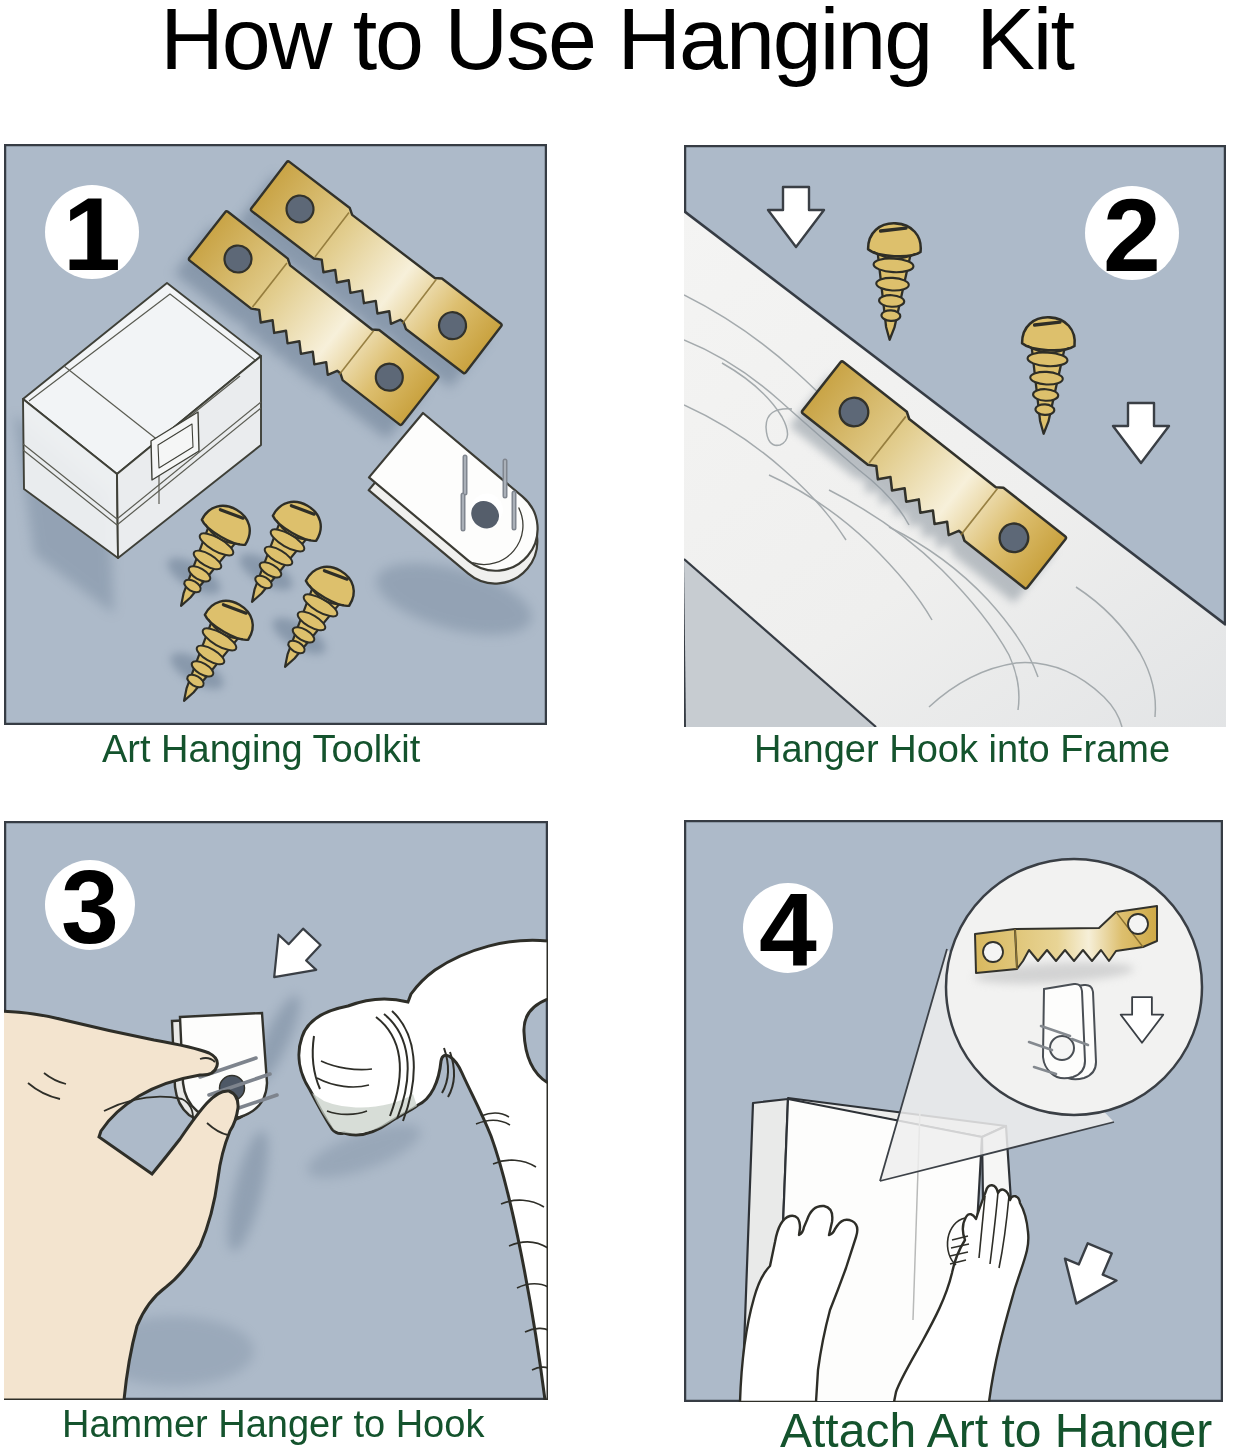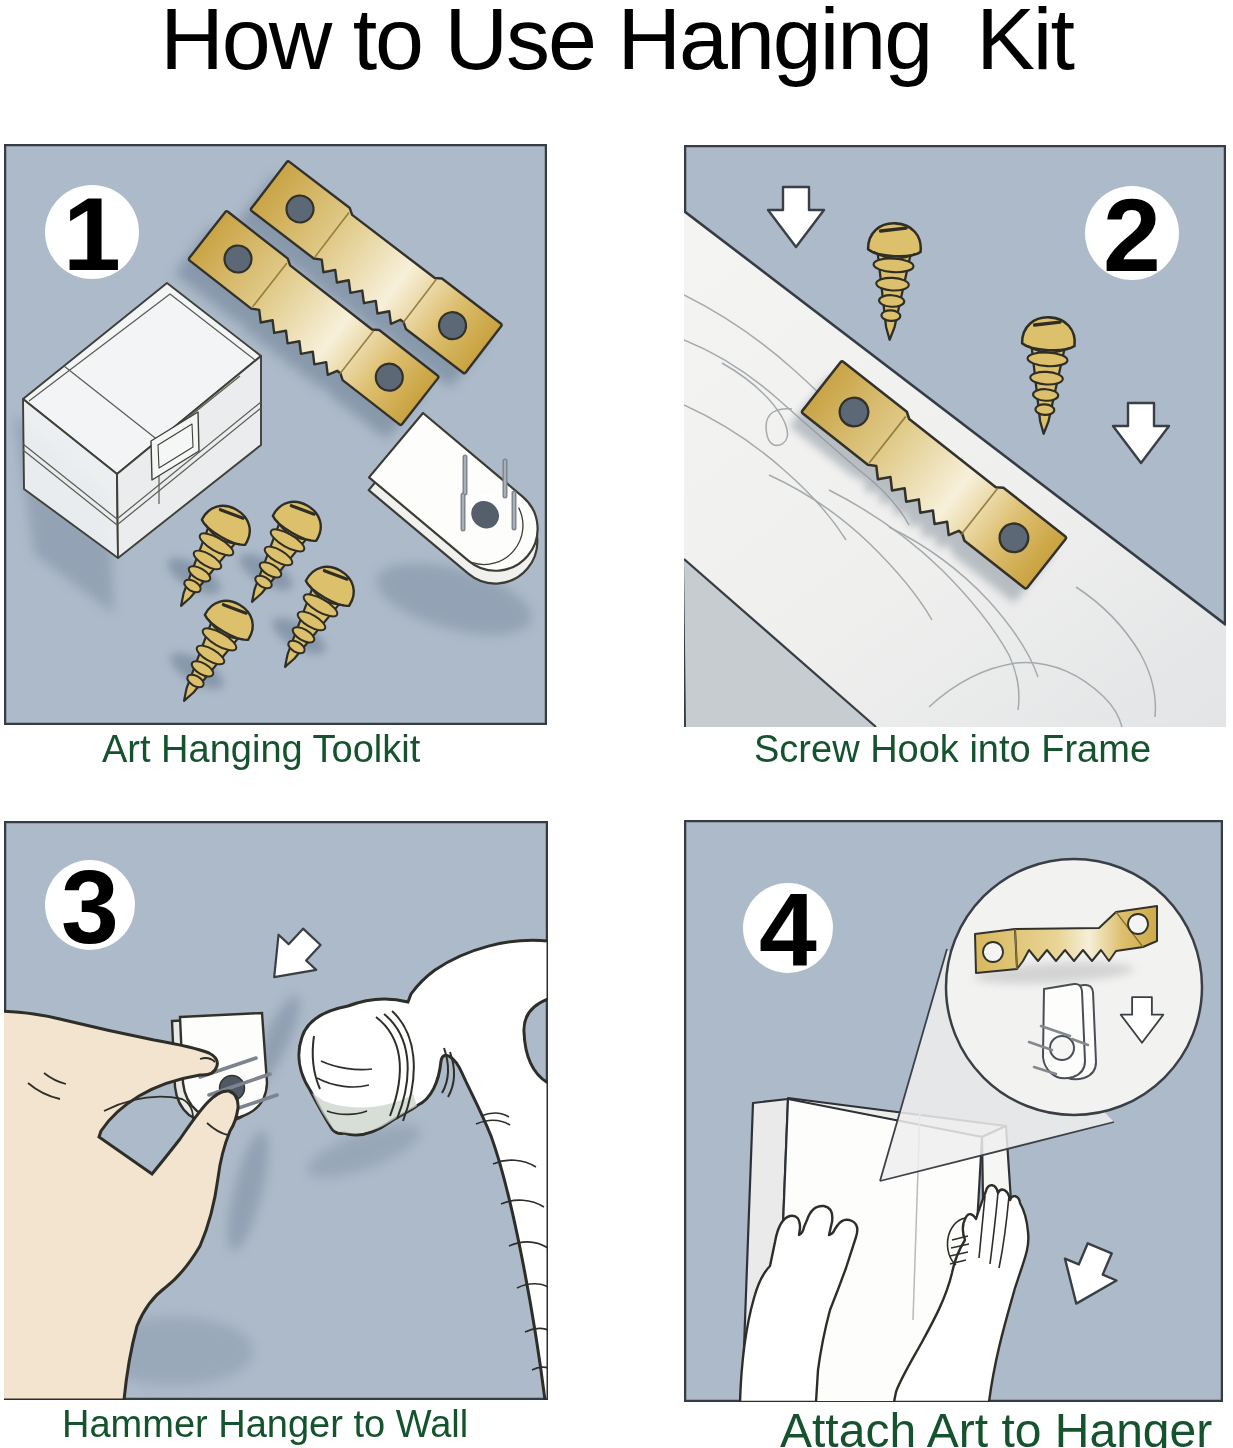--- a/index.html
+++ b/index.html
@@ -143,21 +143,21 @@
 <use href="#hanger1" transform="translate(170,267) rotate(38.2) scale(1.06) translate(-39,0)"></use>
 
 <use href="#screw1" transform="translate(211,92) rotate(3) scale(1.05)"></use>
 <use href="#screw1" transform="translate(365,186) rotate(3) scale(1.05)"></use>
 
 <use href="#arrowD" transform="translate(112,72)"></use>
 <use href="#arrowD" transform="translate(457,288)"></use>
 <circle cx="448" cy="88" r="47" fill="#fff"></circle>
 <text x="448" y="126" font-size="104" font-weight="bold" text-anchor="middle" fill="#000">2</text>
 </svg>
-<div class="cap" style="left:754px;top:728px;font-size:38px;">Screw Hook into Frame</div>
+<div class="cap" style="left:754px;top:728px;font-size:38px;">Hanger Hook into Frame</div>
 
 <svg class="panel" style="left:4px;top:821px" width="544" height="579" viewBox="0 0 544 579">
 <rect x="1" y="1" width="542" height="577" fill="#adbac9" stroke="#363c44" stroke-width="2.5"></rect>
 
 <ellipse cx="244" cy="370" rx="14" ry="62" transform="rotate(14 244 370)" fill="#65788f" opacity="0.38" filter="url(#blur6)"></ellipse>
 <ellipse cx="170" cy="530" rx="80" ry="35" fill="#65788f" opacity="0.25" filter="url(#blur6)"></ellipse>
 <ellipse cx="272" cy="220" rx="12" ry="50" transform="rotate(25 272 220)" fill="#65788f" opacity="0.4" filter="url(#blur6)"></ellipse>
 <ellipse cx="360" cy="330" rx="60" ry="18" transform="rotate(-20 360 330)" fill="#65788f" opacity="0.28" filter="url(#blur6)"></ellipse>
 
 <g>
@@ -242,21 +242,21 @@
   <path d="M40,252 Q50,260 62,263"></path>
   <path d="M203,302 Q214,312 224,314"></path>
   <path d="M100,290 Q140,270 178,278 Q190,284 189,300"></path>
   <path d="M196,238 Q205,235 211,241"></path>
 </g>
 
 <use href="#arrowD" transform="translate(289,136) rotate(43) scale(0.92)"></use>
 <circle cx="86" cy="84" r="45" fill="#fff"></circle>
 <text x="86" y="122" font-size="104" font-weight="bold" text-anchor="middle" fill="#000">3</text>
 </svg>
-<div class="cap" style="left:62px;top:1403px;font-size:38px;">Hammer Hanger to Wall</div>
+<div class="cap" style="left:62px;top:1403px;font-size:38px;">Hammer Hanger to Hook</div>
 
 <svg class="panel" style="left:684px;top:820px" width="539" height="582" viewBox="0 0 539 582">
 <defs>
 <linearGradient id="gold4" x1="290" y1="0" x2="475" y2="0" gradientUnits="userSpaceOnUse">
   <stop offset="0" stop-color="#d8b85e"></stop>
         <stop offset="0.45" stop-color="#e8d495"></stop>
   <stop offset="0.62" stop-color="#f6efd8"></stop>
         <stop offset="0.8" stop-color="#ddbf6e"></stop>
   <stop offset="1" stop-color="#cda845"></stop>
 </linearGradient>

